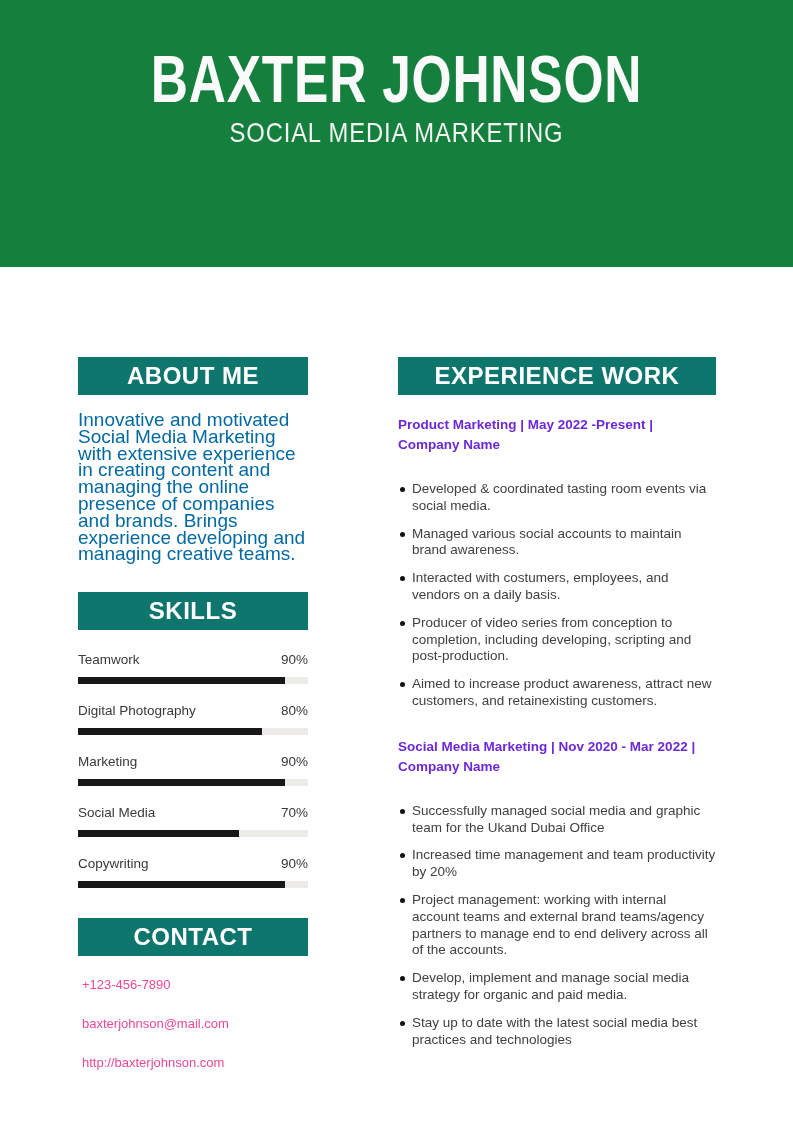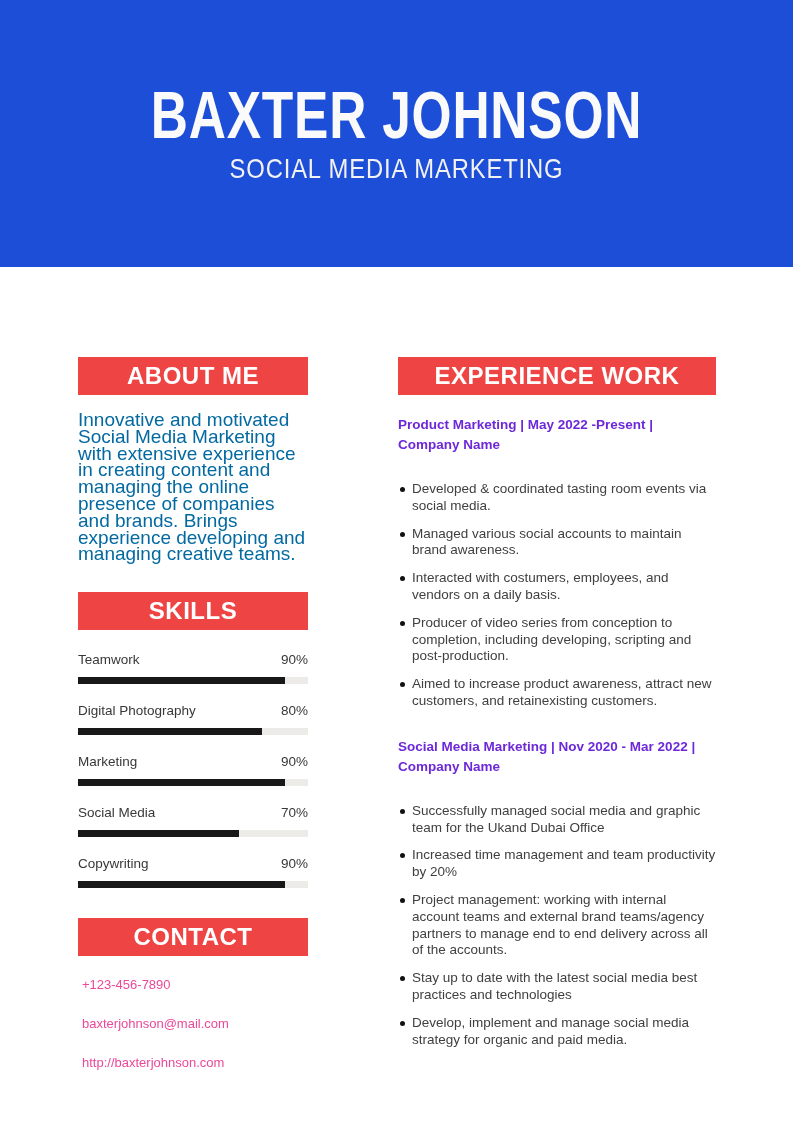--- a/index.html
+++ b/index.html
@@ -9,23 +9,23 @@
     height: 1122px;
     font-family: "Liberation Sans", "DejaVu Sans", sans-serif;
     position: relative;
     overflow: hidden;
   }
   .page { width: 793px; height: 1122px; background: #ffffff; }
 
   
   .hero {
     height: 267px;
-    background: #1d4ed8;
+    background: #15803d;
     text-align: center;
-    padding-top: 82px;
+    padding-top: 46px;
     overflow: hidden;
   }
   .hero h1 {
     color: #fafafa;
     font-size: 66px;
     font-weight: 700;
     line-height: 1;
     letter-spacing: 1px;
     transform: scaleX(0.78);
     transform-origin: 50% 50%;
@@ -47,21 +47,21 @@
   .content {
     display: flex;
     padding: 90px 77px 0 78px;
     gap: 90px;
   }
   .col-left { width: 230px; flex: none; }
   .col-right { flex: 1; min-width: 0; }
 
   .bar {
     height: 38px;
-    background: #ef4444;
+    background: #0f766e;
     color: #ffffff;
     display: flex;
     align-items: center;
     justify-content: center;
     font-size: 24px;
     font-weight: 600;
     letter-spacing: 0.5px;
     white-space: nowrap;
   }
 
@@ -229,22 +229,22 @@
                 <li>Producer of video series from conception to completion, including developing, scripting and post-production.</li>
                 <li>Aimed to increase product awareness, attract new customers, and retainexisting customers.</li>
               </ul>
             </div>
             <div class="job">
               <h3 class="job-title">Social Media Marketing | Nov 2020 - Mar 2022 | Company Name</h3>
               <ul class="job-bullets">
                 <li>Successfully managed social media and graphic team for the Ukand Dubai Office</li>
                 <li>Increased time management and team productivity by 20%</li>
                 <li>Project management: working with internal account teams and external brand teams/agency partners to manage end to end delivery across all of the accounts.</li>
+                <li>Develop, implement and manage social media strategy for organic and paid media.</li>
                 <li>Stay up to date with the latest social media best practices and technologies</li>
-                <li>Develop, implement and manage social media strategy for organic and paid media.</li>
               </ul>
             </div>
           </div>
       </section>
     </div>
 
   </main>
 </div>
 
 </body></html>

